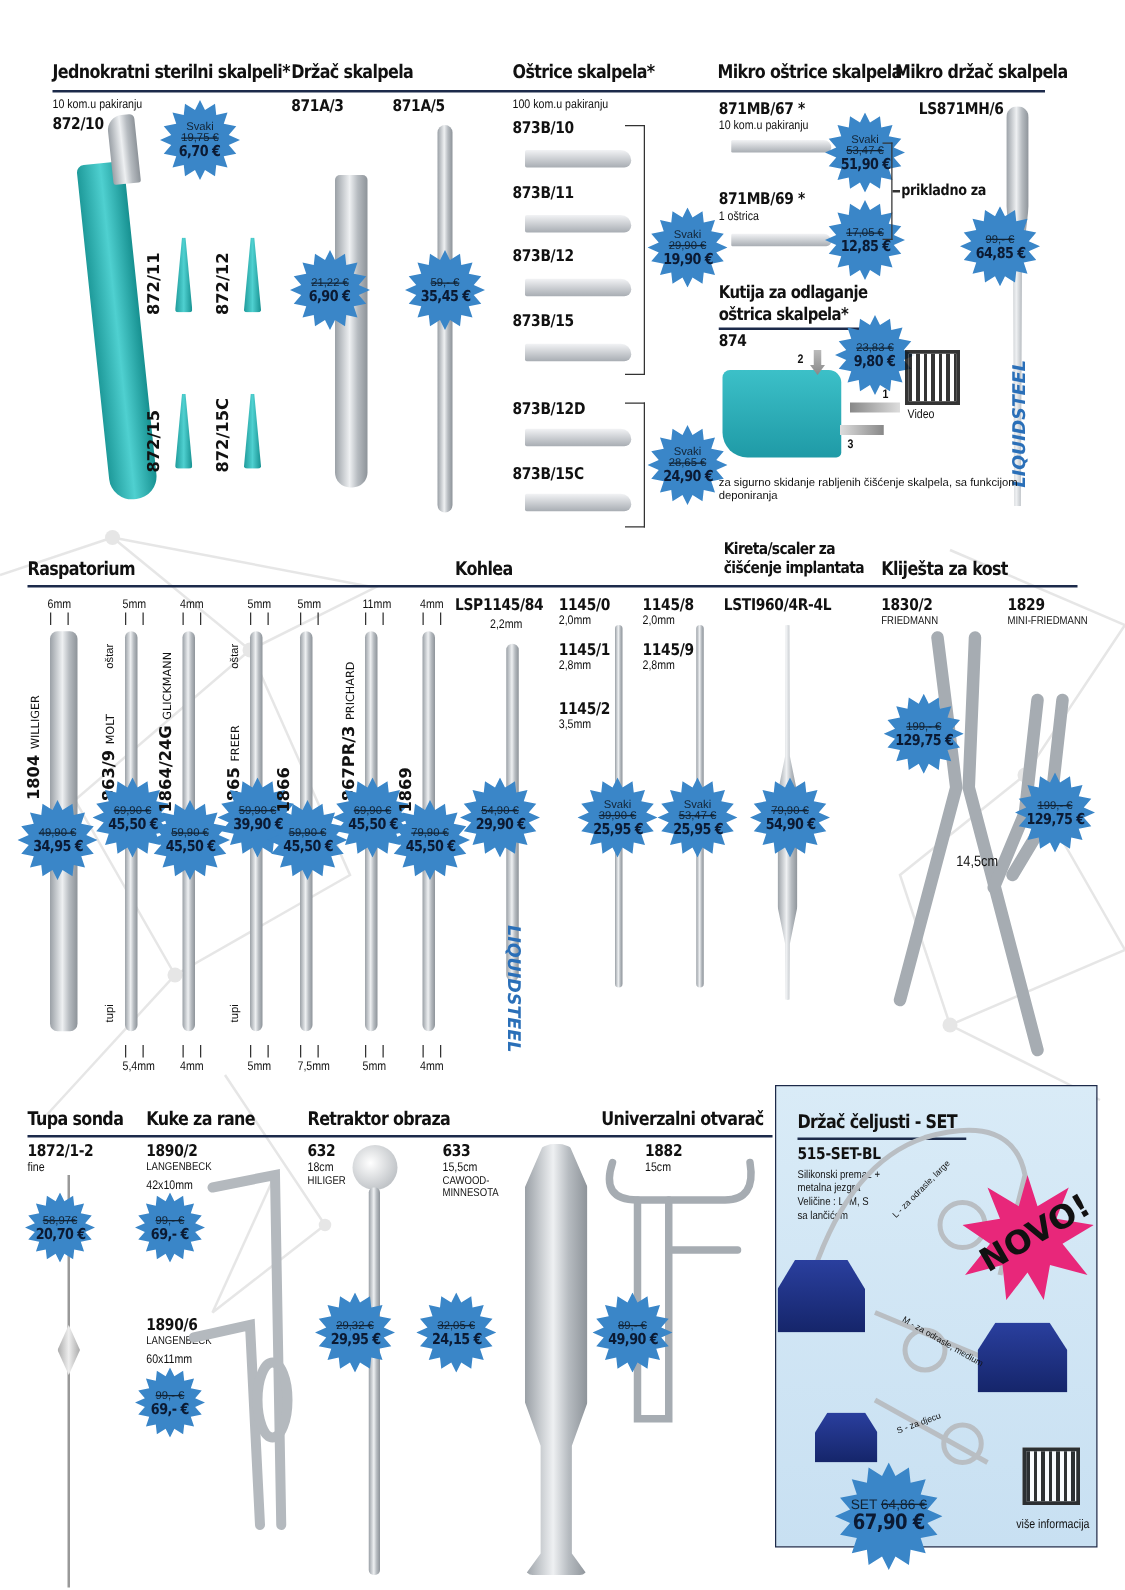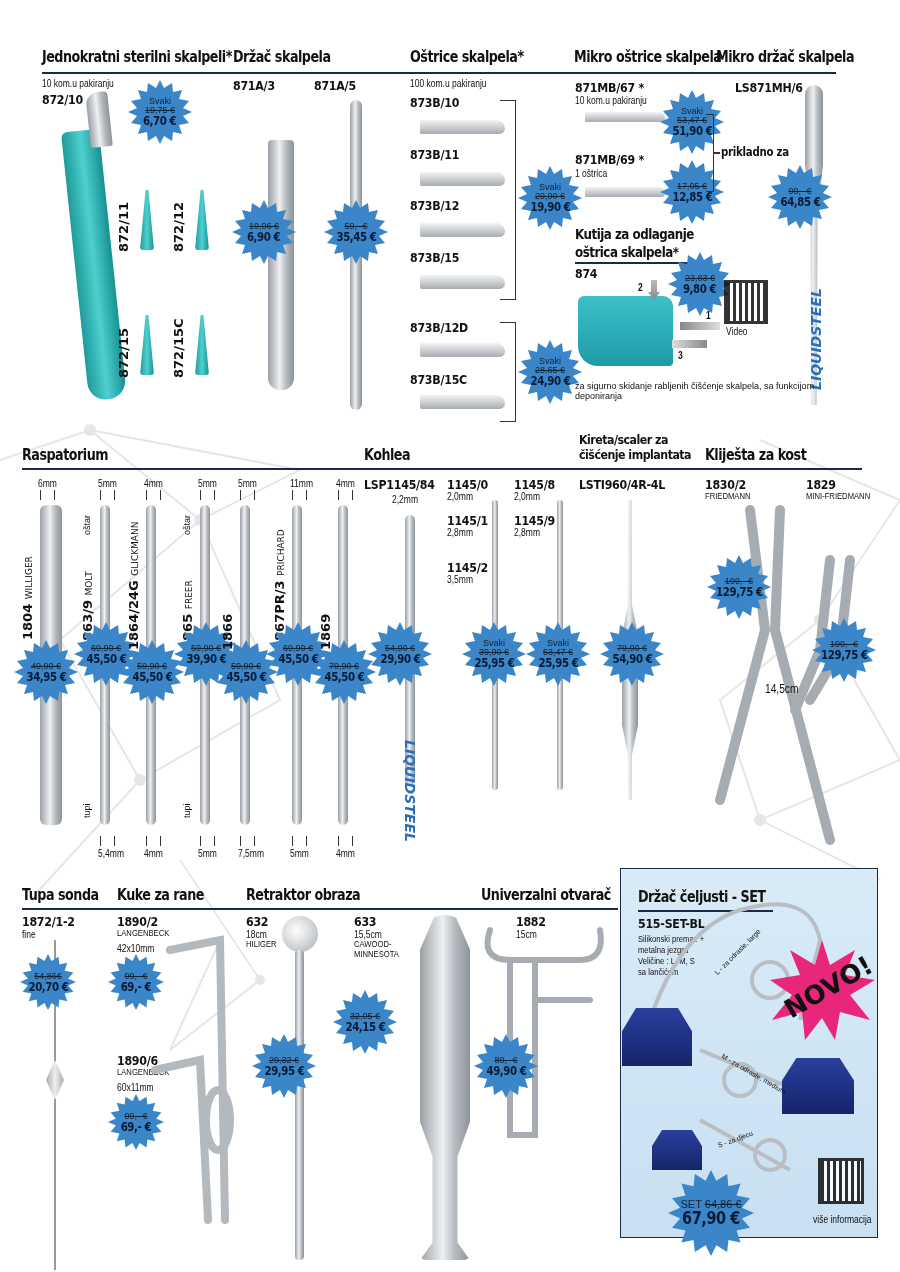--- a/index.html
+++ b/index.html
@@ -79,21 +79,21 @@
 <div class="inst teal" style="left:195px;top:315px;width:14px;height:60px;clip-path:polygon(40% 0,60% 0,100% 100%,0 100%)"></div>
 
 <div class="code" style="left:233px;top:78px">871A/3</div>
 <div class="code" style="left:314px;top:78px">871A/5</div>
 <div class="inst" style="left:268px;top:140px;width:26px;height:250px;border-radius:4px 4px 12px 12px"></div>
 <div class="inst" style="left:350px;top:100px;width:12px;height:310px;border-radius:6px"></div>
 <div class="badge" style="left:232px;top:200px">
   <svg viewBox="0 0 64 64">
       <polygon fill="#3a86c8" points="32,0 36,8 44,3 45,12 54,10 51,19 61,21 55,28 64,32 55,36 61,43 51,45 54,54 45,52 44,61 36,56 32,64 28,56 20,61 19,52 10,54 13,45 3,43 9,36 0,32 9,28 3,21 13,19 10,10 19,12 20,3 28,8"></polygon>
     </svg>
-  <span class="old">19,06 €</span>
+  <span class="old">21,22 €</span>
   <span class="new">6,90 €</span>
 </div>
 <div class="badge" style="left:324px;top:200px">
   <svg viewBox="0 0 64 64">
       <polygon fill="#3a86c8" points="32,0 36,8 44,3 45,12 54,10 51,19 61,21 55,28 64,32 55,36 61,43 51,45 54,54 45,52 44,61 36,56 32,64 28,56 20,61 19,52 10,54 13,45 3,43 9,36 0,32 9,28 3,21 13,19 10,10 19,12 20,3 28,8"></polygon>
     </svg>
   <span class="old">59,- €</span>
   <span class="new">35,45 €</span>
 </div>
 
@@ -393,21 +393,21 @@
 <div class="rule" style="left:22px;top:908px;width:596px"></div>
 
 <div class="code" style="left:22px;top:914px">1872/1-2</div>
 <div class="small" style="left:22px;top:929px">fine</div>
 <div class="abs" style="left:54px;top:940px;width:2px;height:330px;background:#999"></div>
 <div class="abs" style="left:46px;top:1060px;width:18px;height:40px;background:linear-gradient(90deg,#aaa,#eee,#aaa);clip-path:polygon(50% 0,100% 50%,50% 100%,0 50%)"></div>
 <div class="badge" style="left:20px;top:954px;width:56px;height:56px">
   <svg viewBox="0 0 64 64">
       <polygon fill="#3a86c8" points="32,0 36,8 44,3 45,12 54,10 51,19 61,21 55,28 64,32 55,36 61,43 51,45 54,54 45,52 44,61 36,56 32,64 28,56 20,61 19,52 10,54 13,45 3,43 9,36 0,32 9,28 3,21 13,19 10,10 19,12 20,3 28,8"></polygon>
     </svg>
-  <span class="old">54,86€</span>
+  <span class="old">58,97€</span>
   <span class="new">20,70 €</span>
 </div>
 
 <div class="code" style="left:117px;top:914px">1890/2</div>
 <div class="small" style="left:117px;top:929px;font-size:9px">LANGENBECK</div>
 <div class="small" style="left:117px;top:943px">42x10mm</div>
 <div class="badge" style="left:108px;top:954px;width:56px;height:56px">
   <svg viewBox="0 0 64 64">
       <polygon fill="#3a86c8" points="32,0 36,8 44,3 45,12 54,10 51,19 61,21 55,28 64,32 55,36 61,43 51,45 54,54 45,52 44,61 36,56 32,64 28,56 20,61 19,52 10,54 13,45 3,43 9,36 0,32 9,28 3,21 13,19 10,10 19,12 20,3 28,8"></polygon>
     </svg>
@@ -442,21 +442,21 @@
       <polygon fill="#3a86c8" points="32,0 36,8 44,3 45,12 54,10 51,19 61,21 55,28 64,32 55,36 61,43 51,45 54,54 45,52 44,61 36,56 32,64 28,56 20,61 19,52 10,54 13,45 3,43 9,36 0,32 9,28 3,21 13,19 10,10 19,12 20,3 28,8"></polygon>
     </svg>
   <span class="old">29,32 €</span>
   <span class="new">29,95 €</span>
 </div>
 <div class="code" style="left:354px;top:914px">633</div>
 <div class="small" style="left:354px;top:929px">15,5cm</div>
 <div class="small" style="left:354px;top:940px;font-size:9px">CAWOOD-</div>
 <div class="small" style="left:354px;top:950px;font-size:9px">MINNESOTA</div>
 <div class="inst" style="left:420px;top:915px;width:50px;height:345px;border-radius:25px 25px 6px 6px;clip-path:polygon(30% 0,70% 0,100% 10%,100% 60%,75% 70%,75% 95%,100% 100%,0 100%,25% 95%,25% 70%,0 60%,0 10%)"></div>
-<div class="badge" style="left:333px;top:990px">
+<div class="badge" style="left:333px;top:1034px">
   <svg viewBox="0 0 64 64">
       <polygon fill="#3a86c8" points="32,0 36,8 44,3 45,12 54,10 51,19 61,21 55,28 64,32 55,36 61,43 51,45 54,54 45,52 44,61 36,56 32,64 28,56 20,61 19,52 10,54 13,45 3,43 9,36 0,32 9,28 3,21 13,19 10,10 19,12 20,3 28,8"></polygon>
     </svg>
   <span class="old">32,05 €</span>
   <span class="new">24,15 €</span>
 </div>
 
 <div class="code" style="left:516px;top:914px">1882</div>
 <div class="small" style="left:516px;top:929px">15cm</div>
 <svg class="abs" style="left:480px;top:920px" width="130" height="240">

